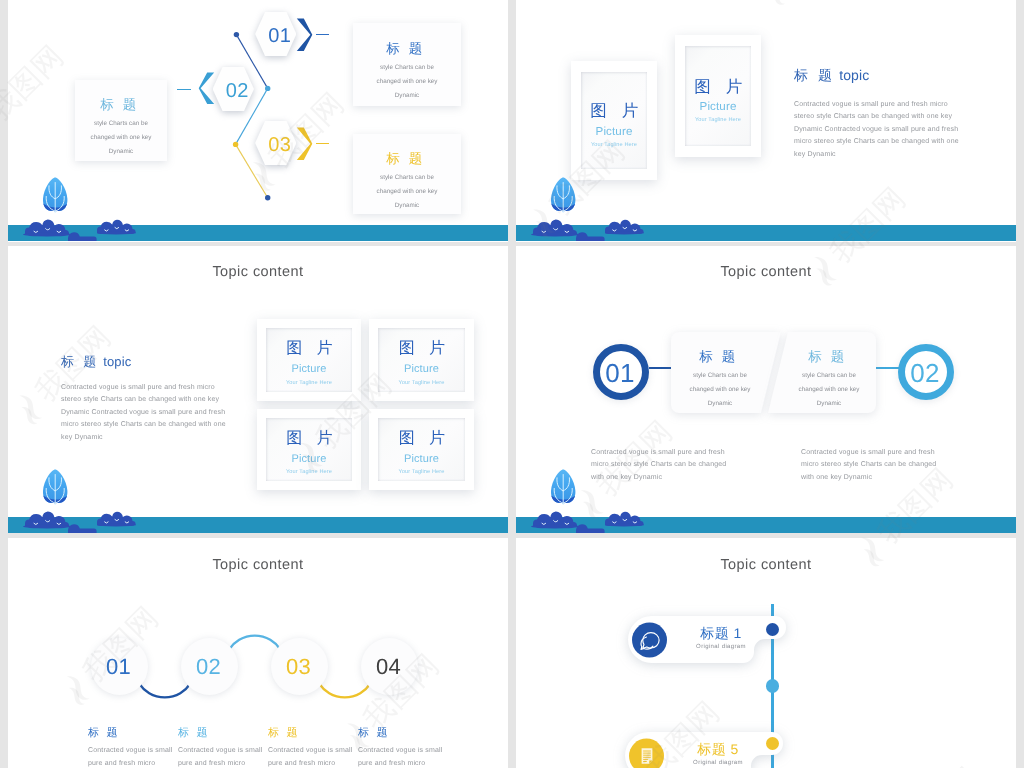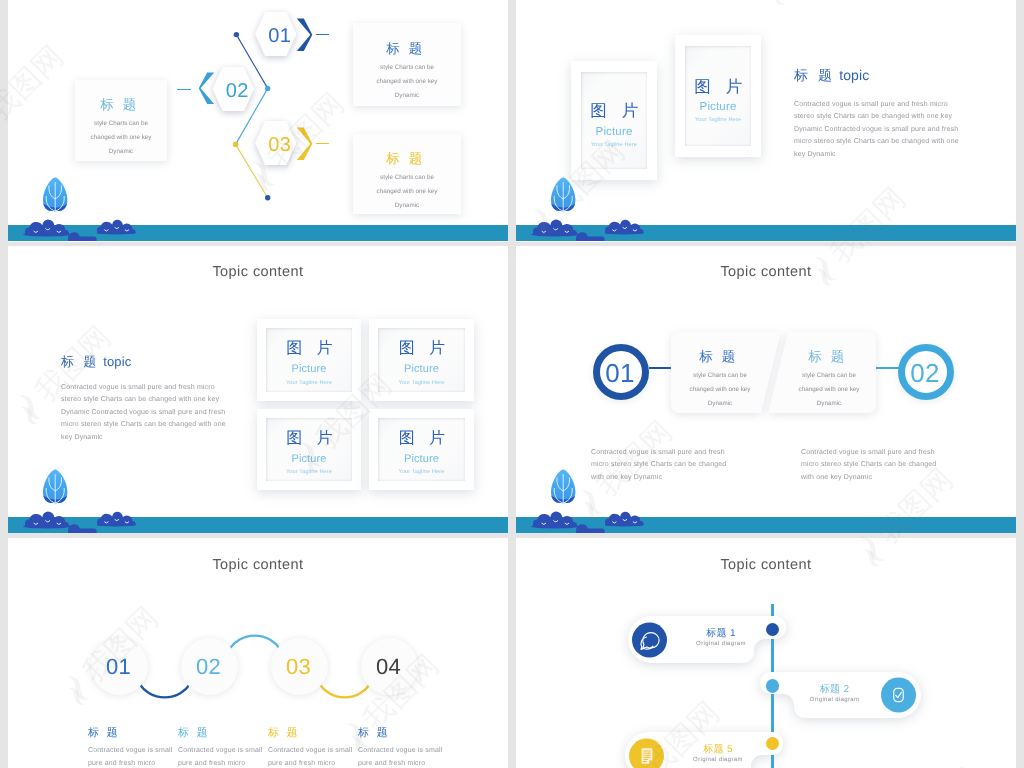--- a/index.html
+++ b/index.html
@@ -75,21 +75,21 @@
   .s5b{line-height:2.3}
 
   
   .pill{position:absolute;filter:drop-shadow(0 2px 6px rgba(120,132,152,.28));
         display:flex;align-items:center;}
   .pill > svg{position:absolute;left:0;top:0}
   .pill-icon{position:absolute;top:50%;transform:translateY(-50%);z-index:3;
              width:35px;height:35px;border-radius:50%;
              display:flex;align-items:center;justify-content:center;}
   .pill-txt{width:100%;text-align:center;position:relative;z-index:2}
-  .pill-t{font-size:10px;letter-spacing:.03em;line-height:1.35}
+  .pill-t{font-size:14px;letter-spacing:.03em;line-height:1.35}
   .pill-s{font-size:6px;color:#8c8f95;letter-spacing:.06em;line-height:1.5}
   .tl-dot{position:absolute;width:13.5px;height:13.5px;border-radius:50%;z-index:4}
 
   
   .wm{position:absolute;left:0;top:0;width:1024px;height:768px;overflow:hidden;
       pointer-events:none;z-index:40}
   .wm-grid{position:absolute;left:-420px;top:-420px;width:1900px;height:1700px;
            transform:rotate(-45deg);transform-origin:50% 50%;}
   .wm-tile{position:absolute;display:flex;align-items:center;white-space:nowrap;color:rgba(130,130,130,.085)}
   .wm-logo{display:inline-block;margin-right:6px;line-height:0;color:rgba(130,130,130,.085)}
@@ -562,36 +562,20 @@
         </g>
       </svg>
     </div>
     <div class="pill-txt" style="margin-left:40px;margin-right:12px;margin-top:-3px">
       <div class="pill-t" style="color:#2f6fc4">标题 1</div>
       <div class="pill-s">Original diagram</div>
     </div>
   </div>
   <div class="tl-dot" style="left:249.8px;top:84.8px;background:#2153a8"></div>
 
-  <div class="pill" style="left:244px;top:134px;width:161px;height:46px">
-    <svg width="161" height="46" viewBox="0 0 161 46">
-      <path d="M22.5 0 H138 A23 23 0 0 1 138 46 H45 A11 11 0 0 1 34 35 V33
-               A11 11 0 0 0 23 22 H11 A11 11 0 0 1 0 11 V11 A11 11 0 0 1 11 0 Z" fill="#fff"></path>
-    </svg>
-    <div class="pill-icon" style="background:#4aaee0;right:5px">
-      <svg viewBox="0 0 32 32" width="23" height="23">
-        <rect x="9.4" y="6.8" width="13.2" height="18.4" rx="5.0" ry="5.0" fill="none" stroke="#fff" stroke-width="1.6"></rect>
-        <path d="M12.2 16.6 L15.0 19.6 L20.0 12.4" fill="none" stroke="#fff" stroke-width="1.6" stroke-linecap="round" stroke-linejoin="round"></path>
-      </svg>
-    </div>
-    <div class="pill-txt" style="margin-right:38px;margin-left:26px;margin-top:-2px">
-      <div class="pill-t" style="color:#6cb6dd">标题 2</div>
-      <div class="pill-s">Original diagram</div>
-    </div>
-  </div>
   <div class="tl-dot" style="left:249.8px;top:141px;background:#4aaee0"></div>
 
   <div class="pill" style="left:109px;top:194px;width:158px;height:47px">
     <svg width="158" height="47" viewBox="0 0 158 47">
       <path d="M23.5 0 H147 A11 11 0 0 1 158 11 V12 A11 11 0 0 1 147 23 H137
                A11 11 0 0 0 126 34 V36 A11 11 0 0 1 115 47 H23.5
                A23.5 23.5 0 0 1 23.5 0 Z" fill="#fff"></path>
     </svg>
     <div class="pill-icon" style="background:#f0c32b;left:4px">
       <svg viewBox="0 0 32 32" width="24" height="24">

